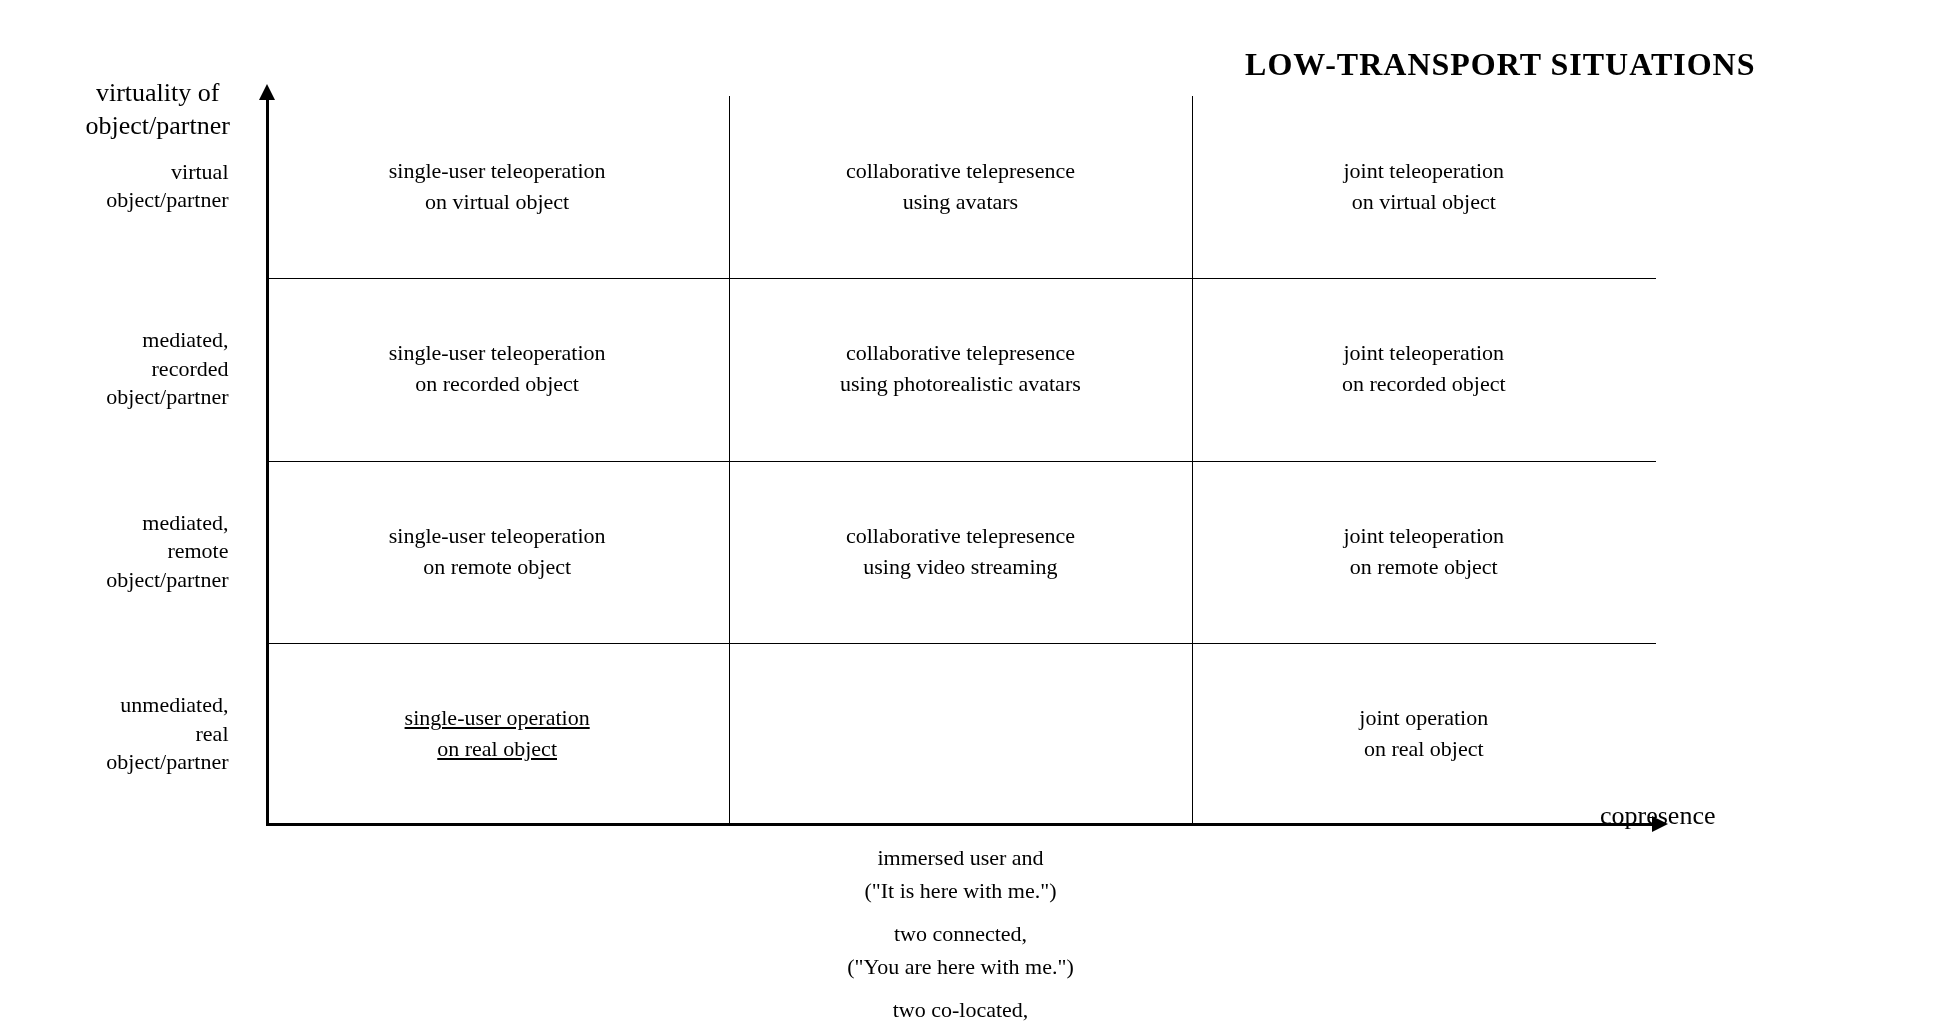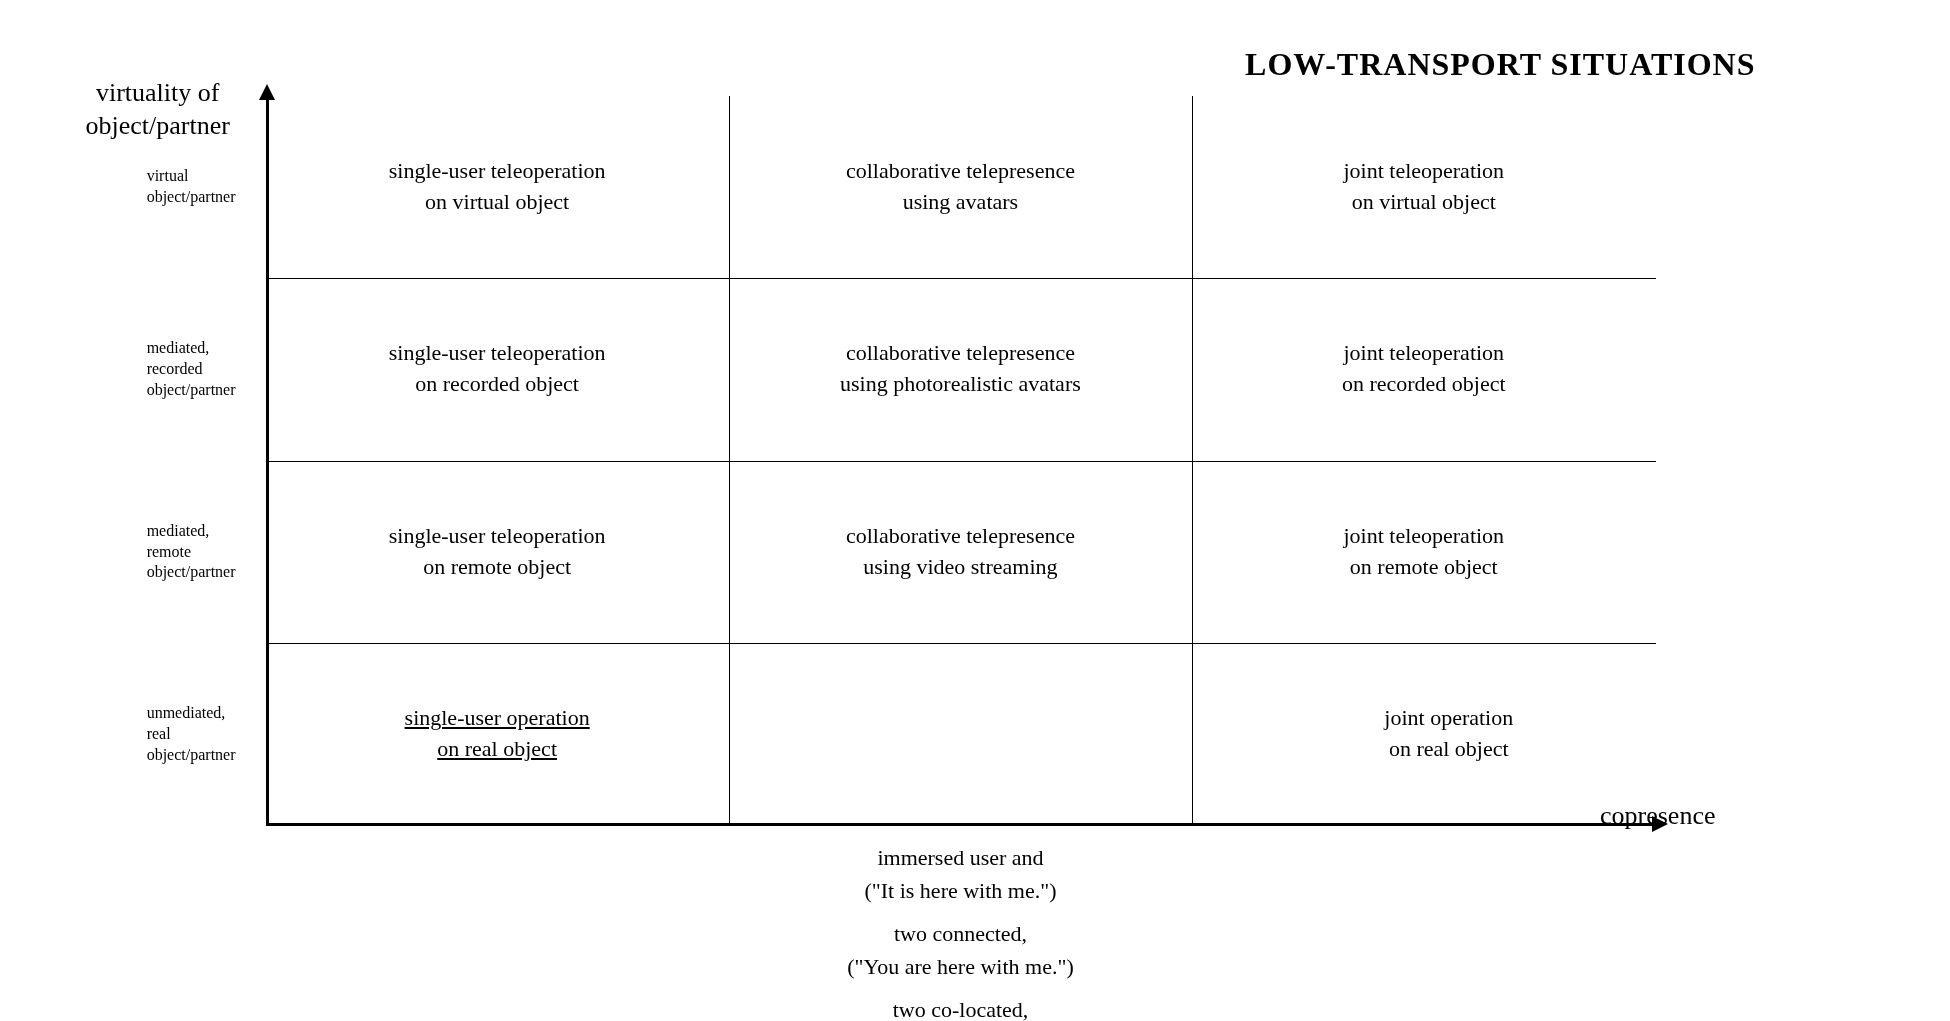--- a/index.html
+++ b/index.html
@@ -133,23 +133,23 @@
     .row-labels {
       position: absolute;
       left: -240px;
       top: 0;
       bottom: 0;
       width: 230px;
     }
 
     .row-label {
       position: absolute;
-      right: 20px;
-      text-align: left;
-      font-size: 16px;
+      right: 27px;
+      text-align: right;
+      font-size: 22px;
       line-height: 1.3;
       transform: translateY(-50%);
     }
 
     .cell {
       position: absolute;
       display: flex;
       align-items: center;
       justify-content: center;
       text-align: center;
@@ -261,21 +261,21 @@
       </div>
       <div class="cell" style="left:66.66%;width:33.34%;top:50%;height:25%;">
         <span style="white-space:pre-line;">joint teleoperation
 on remote object</span>
       </div>
 
       <div class="cell" style="left:0;width:33.33%;top:75%;height:25%;">
         <span style="white-space:pre-line;text-decoration:underline;">single-user operation
 on real object</span>
       </div>
-      <div class="cell" style="left:66.66%;width:33.34%;top:75%;height:25%;margin-left:25px;">
+      <div class="cell" style="left:66.66%;width:33.34%;top:75%;height:25%;">
         <span style="white-space:pre-line;">joint operation
 on real object</span>
       </div>
 
     </div>
 
     <div class="x-axis-label" style="position:absolute; bottom:155px; right:60px; font-size:26px;">copresence</div>
 
     <div class="bottom-labels">
       <div class="bottom-label">

